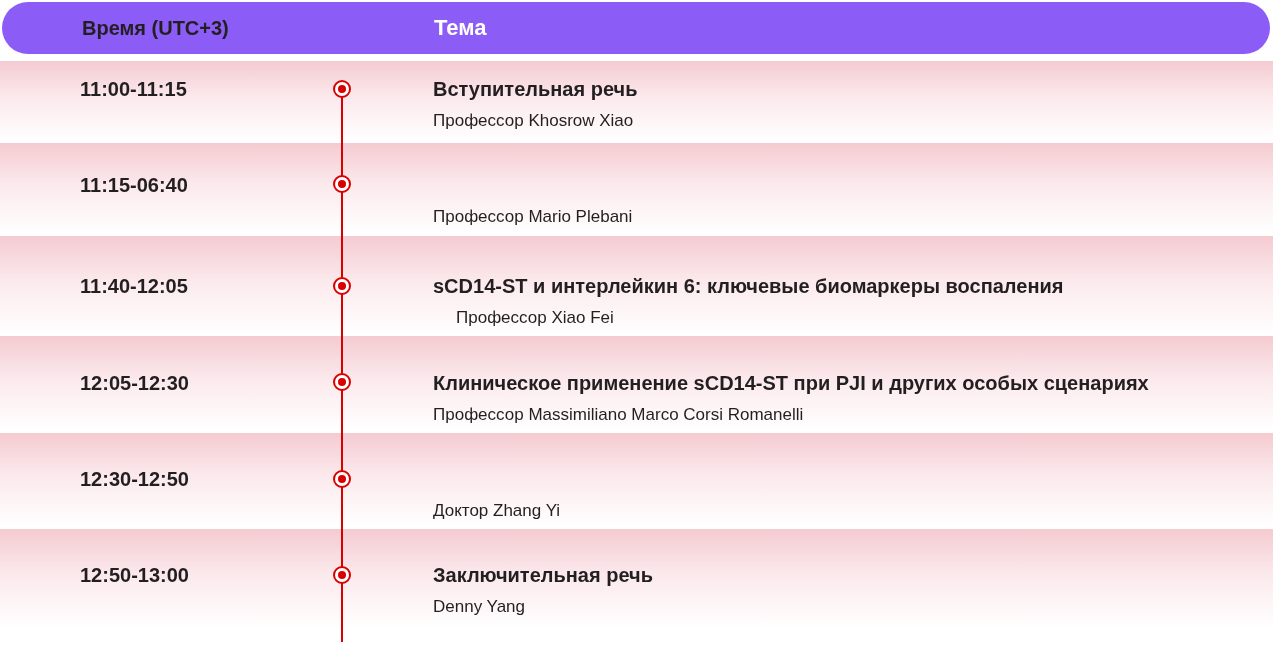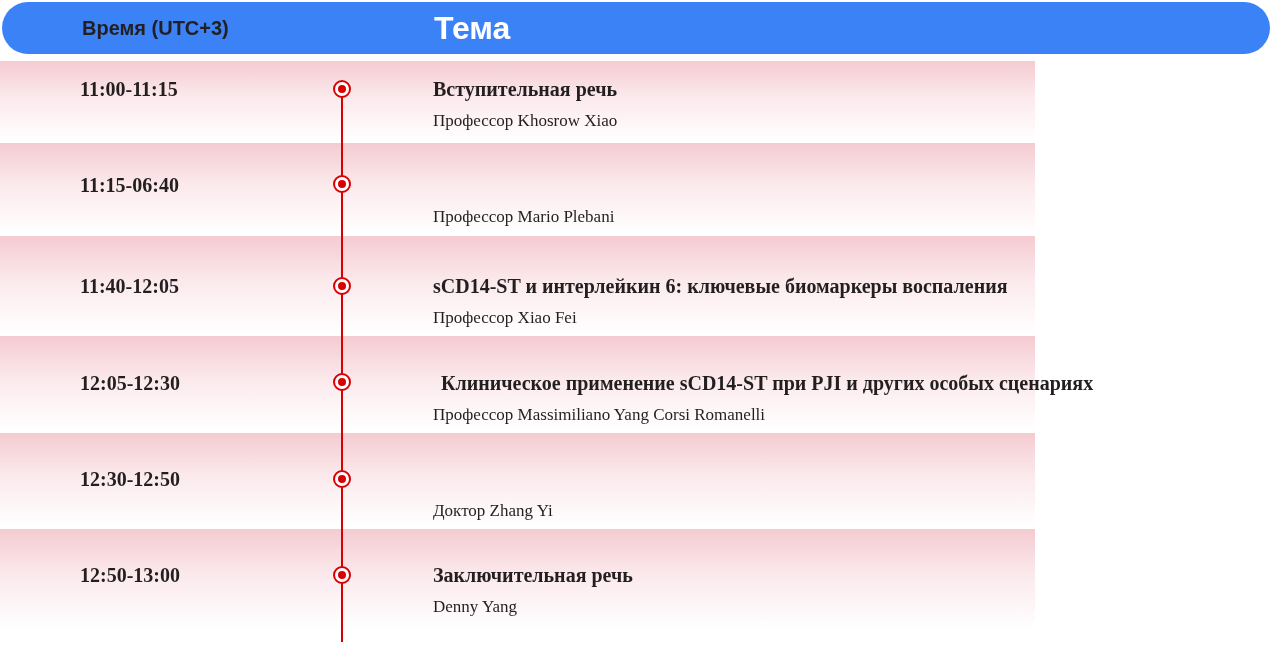--- a/index.html
+++ b/index.html
@@ -1,21 +1,21 @@
 <!DOCTYPE html>
 <html><head>
 <meta charset="utf-8">
 <style>
   html,body{margin:0;padding:0;background:#ffffff;}
   body{width:1273px;height:646px;position:relative;overflow:hidden;font-family:"Liberation Sans","DejaVu Sans",sans-serif;color:#231f20;}
-  .header{position:absolute;left:2px;top:2px;width:1268px;height:52px;background:#3b82f6;border-radius:26px;}
-  .hcol{position:absolute;top:0;height:52px;line-height:52px;color:#fff;font-size:32px;font-weight:bold;}
+  .header{position:absolute;left:2px;top:2px;width:1268px;height:52px;background:#8b5cf6;border-radius:26px;}
+  .hcol{position:absolute;top:0;height:52px;line-height:52px;color:#fff;font-size:22px;font-weight:bold;}
   .hcol.time{left:80px;}
   .hcol.topic{left:432px;}
-  .row{position:absolute;left:0;width:1035px;background:linear-gradient(to bottom,#f4cbd1 0%,#fbe9ec 45%,#ffffff 100%);font-family:Liberation Serif, serif;}
+  .row{position:absolute;left:0;width:1273px;background:linear-gradient(to bottom,#f4cbd1 0%,#fbe9ec 45%,#ffffff 100%);}
   .time{position:absolute;left:80px;font-size:20px;font-weight:bold;color:#231f20;}
   .title{position:absolute;left:433px;font-size:20px;font-weight:bold;color:#231f20;white-space:nowrap;}
   .speaker{position:absolute;left:433px;font-size:17px;color:#231f20;white-space:nowrap;}
   .line{position:absolute;left:341px;top:90px;width:2px;height:552px;background:#d90000;}
   .dot{position:absolute;left:333px;width:14px;height:14px;border:2px solid #d90000;border-radius:50%;background:#fff;}
   .dot::after{content:"";position:absolute;left:3px;top:3px;width:8px;height:8px;border-radius:50%;background:#d90000;}
 </style>
 </head>
 <body>
 
@@ -29,26 +29,26 @@
   <div class="title" style="top:17px;">Вступительная речь</div>
   <div class="speaker" style="top:50px;">Профессор Khosrow Xiao</div>
 </div>
 <div class="row" style="top:143px;height:91px;">
   <div class="time" style="top:31px;">11:15-06:40</div>
   <div class="speaker" style="top:64px;">Профессор Mario Plebani</div>
 </div>
 <div class="row" style="top:236px;height:98px;">
   <div class="time" style="top:39px;">11:40-12:05</div>
   <div class="title" style="top:39px;">sCD14-ST и интерлейкин 6: ключевые биомаркеры воспаления</div>
-  <div class="speaker" style="top:72px;">Профессор Xiao Fei</div>
+  <div class="speaker" style="top:72px;margin-left:23px;">Профессор Xiao Fei</div>
 </div>
 <div class="row" style="top:336px;height:95px;">
   <div class="time" style="top:36px;text-align:center;">12:05-12:30</div>
-  <div class="title" style="top:36px;margin-left:8px;">Клиническое применение sCD14-ST при PJI и других особых сценариях</div>
-  <div class="speaker" style="top:69px;">Профессор Massimiliano Yang Corsi Romanelli</div>
+  <div class="title" style="top:36px;">Клиническое применение sCD14-ST при PJI и других особых сценариях</div>
+  <div class="speaker" style="top:69px;">Профессор Massimiliano Marco Corsi Romanelli</div>
 </div>
 <div class="row" style="top:433px;height:94px;">
   <div class="time" style="top:35px;">12:30-12:50</div>
   <div class="speaker" style="top:68px;">Доктор Zhang Yi</div>
 </div>
 <div class="row" style="top:529px;height:100px;">
   <div class="time" style="top:35px;">12:50-13:00</div>
   <div class="title" style="top:35px;">Заключительная речь</div>
   <div class="speaker" style="top:68px;">Denny Yang</div>
 </div>

